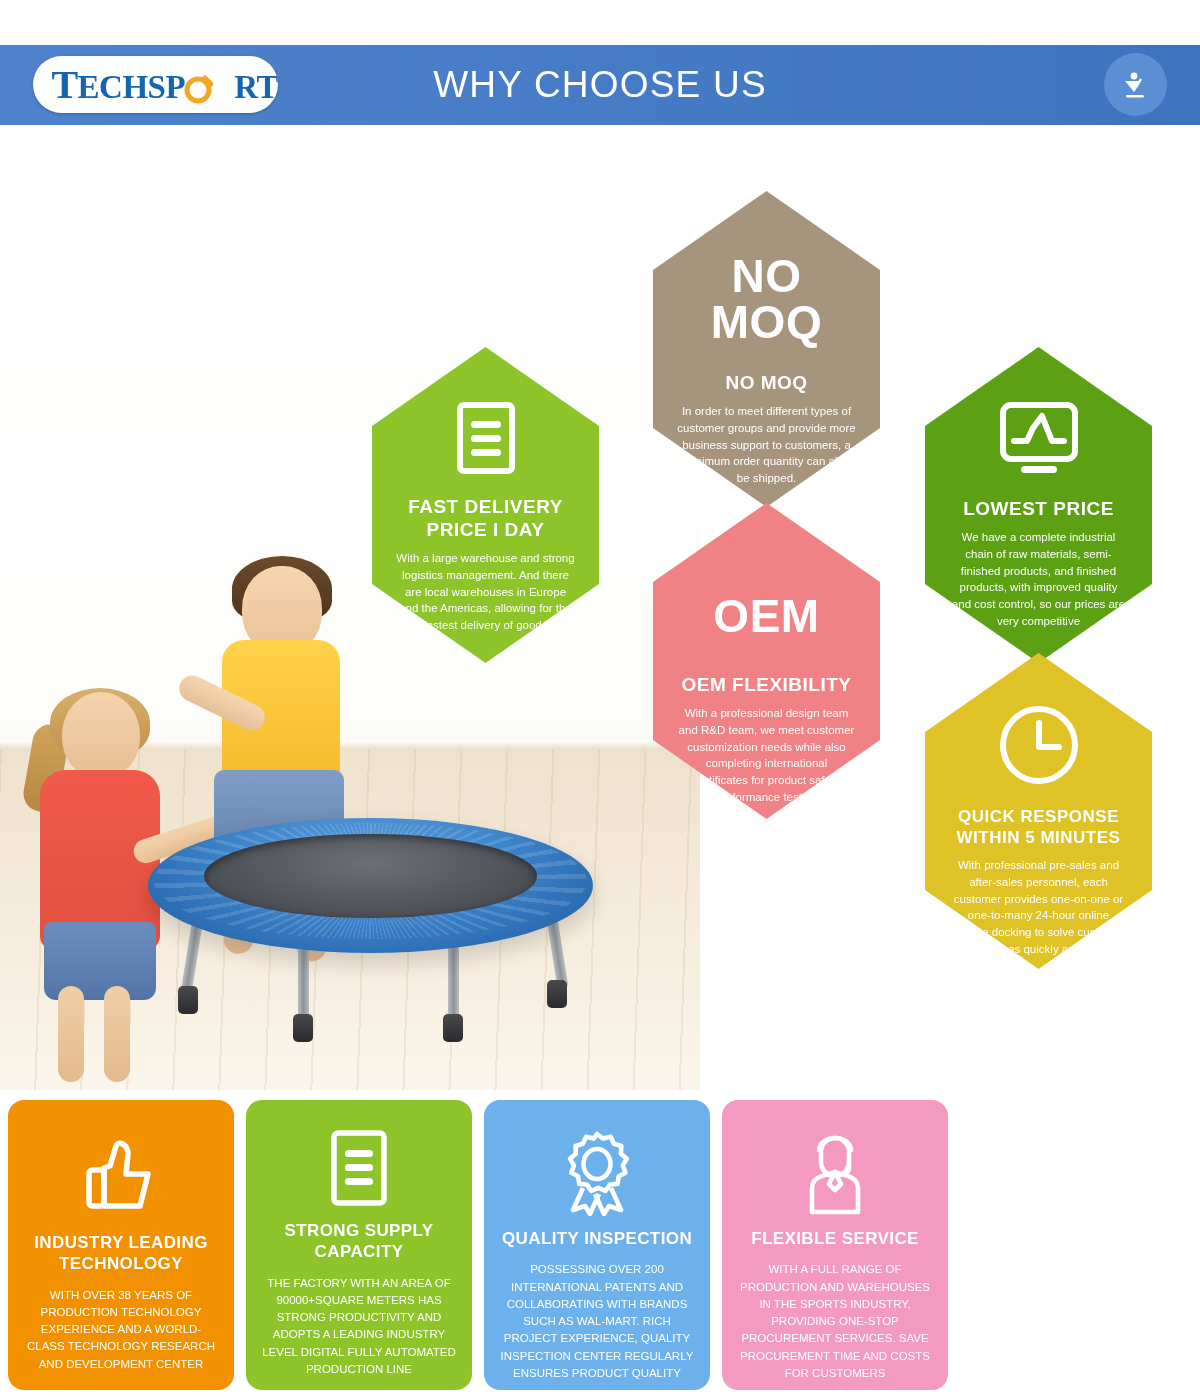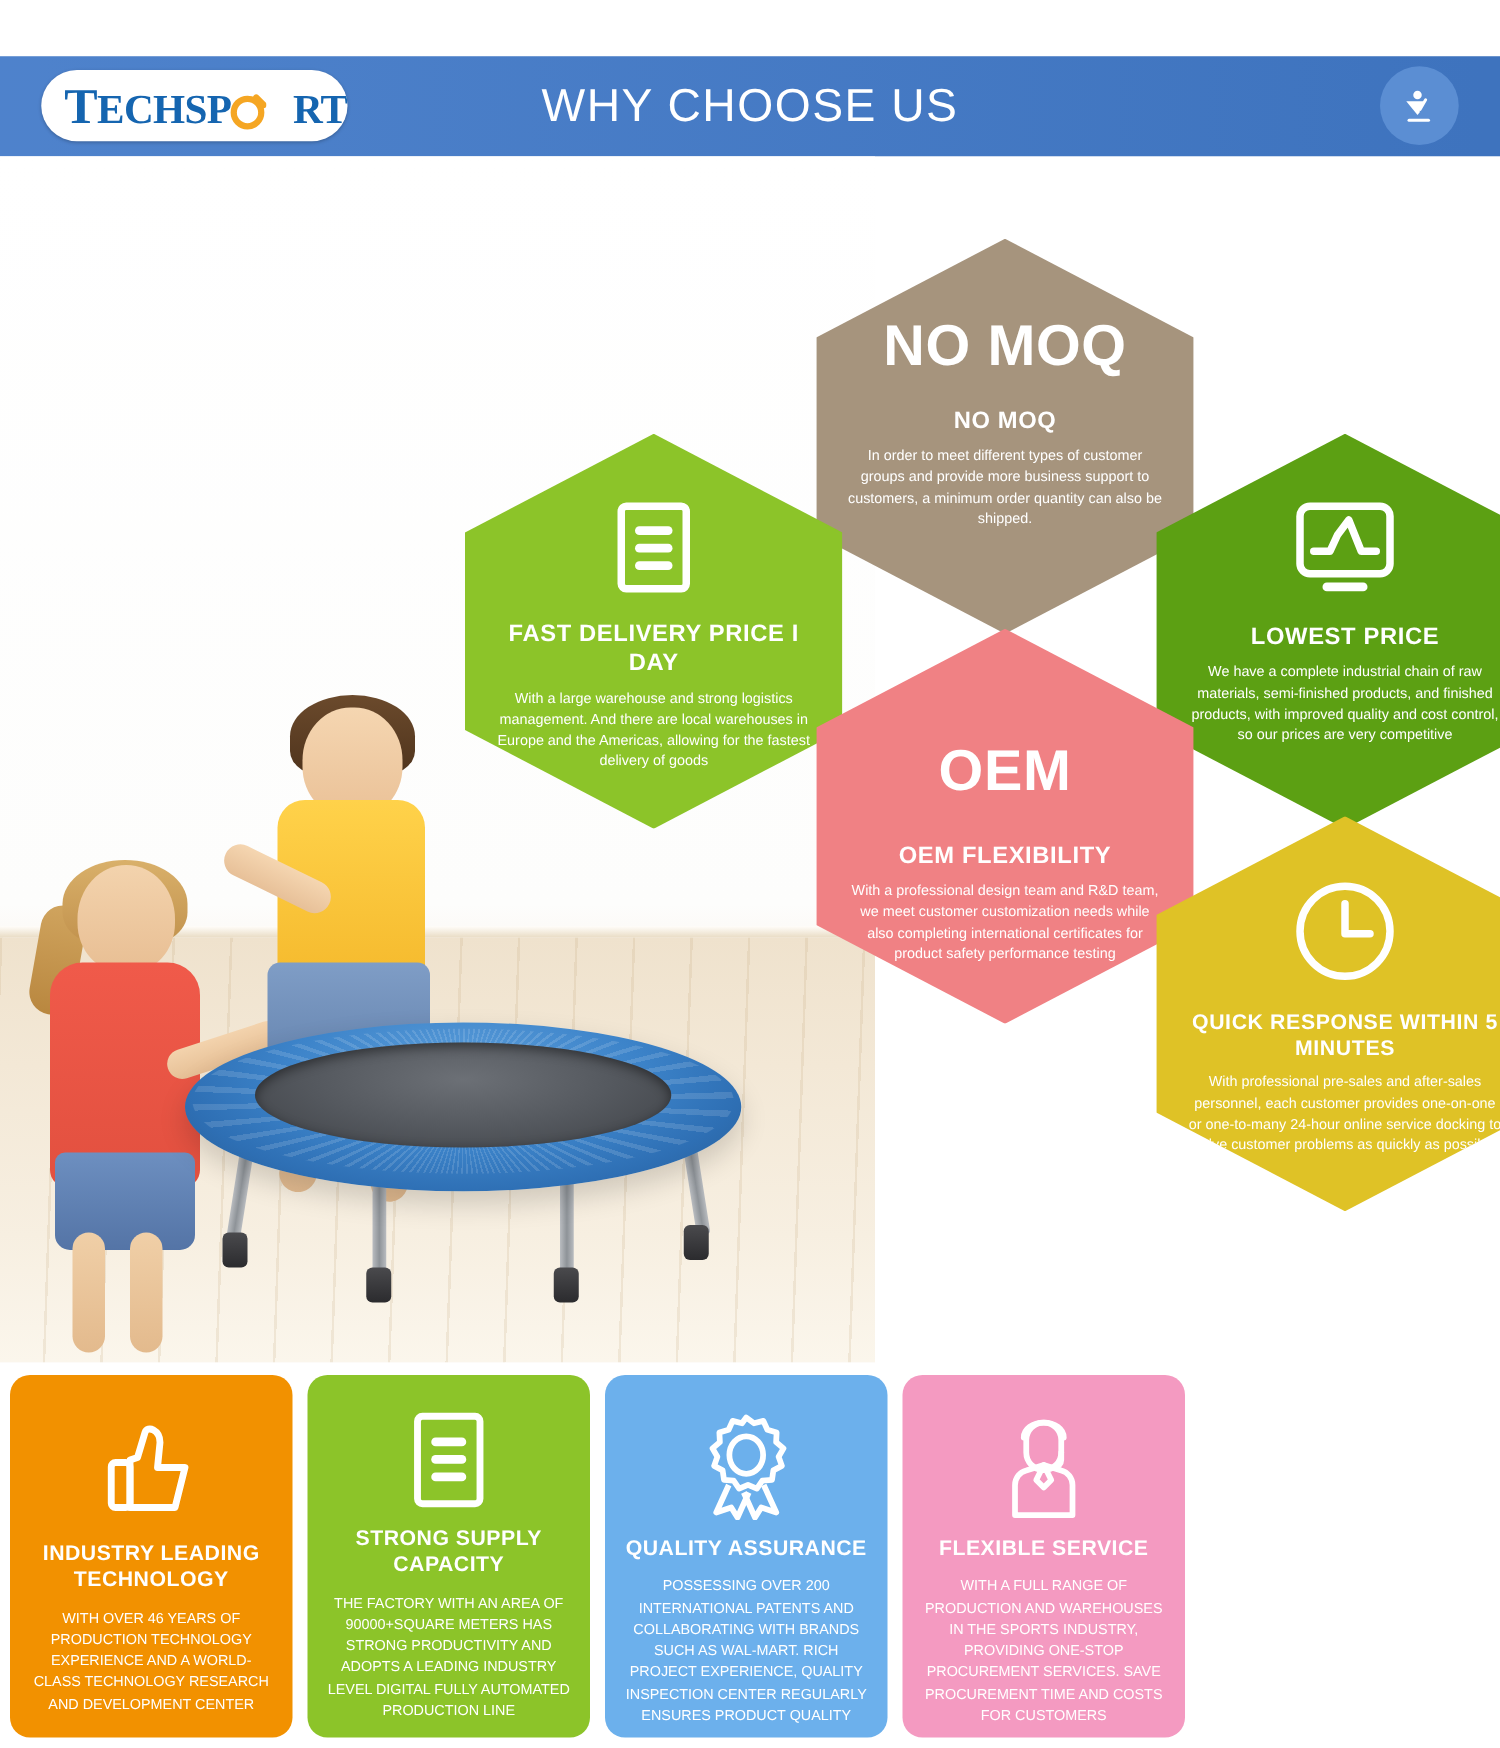--- a/index.html
+++ b/index.html
@@ -156,21 +156,21 @@
     background: linear-gradient(180deg,#6b4a2c,#4e331c);
   }
   .boy-legL{ left:228px; bottom:136px; width:30px; height:96px; border-radius:15px; background: linear-gradient(180deg,#f2d2ac,#e3bb90); transform: rotate(8deg); }
   .boy-legR{ left:290px; bottom:128px; width:30px; height:104px; border-radius:15px; background: linear-gradient(180deg,#f2d2ac,#e3bb90); transform: rotate(-10deg); }
   .boy-armL{ left:176px; bottom:374px; width:92px; height:26px; border-radius:13px; background: linear-gradient(180deg,#f5d6b1,#e7c098); transform: rotate(26deg); }
 
   
   .hexwrap { position: absolute; left: 0; top: 125px; width: 1200px; height: 965px; }
   .hex {
     position: absolute;
-    width: 302px; height: 316px;
+    width: 227px; height: 316px;
     clip-path: polygon(50% 0%, 100% 25%, 100% 75%, 50% 100%, 0% 75%, 0% 25%);
     color:#fff;
     text-align: center;
     padding: 0 26px;
   }
   .hex-inner{
     position:absolute; left:0; top:0; width:100%; height:100%;
     display:flex; flex-direction:column; align-items:center; justify-content:flex-start;
     padding: 0 24px;
   }
@@ -351,21 +351,21 @@
   <div class="cards">
 
     <div class="card c-orange">
       <div class="card-icon">
         <svg width="78" height="84" viewBox="0 0 78 84">
           <path d="M22 36 L22 74 L58 74 L66 42 L44 42 L46 22 C46 12 36 8 34 14 L28 34 Z" fill="none" stroke="#fff" stroke-width="5.5" stroke-linejoin="round"></path>
           <rect x="7" y="38" width="15" height="36" rx="3.5" fill="none" stroke="#fff" stroke-width="5.5"></rect>
         </svg>
       </div>
       <div class="card-title">INDUSTRY LEADING TECHNOLOGY</div>
-      <div class="card-body">WITH OVER 46 YEARS OF PRODUCTION TECHNOLOGY EXPERIENCE AND A WORLD-CLASS TECHNOLOGY RESEARCH AND DEVELOPMENT CENTER</div>
+      <div class="card-body">WITH OVER 38 YEARS OF PRODUCTION TECHNOLOGY EXPERIENCE AND A WORLD-CLASS TECHNOLOGY RESEARCH AND DEVELOPMENT CENTER</div>
     </div>
 
     <div class="card c-green">
       <div class="card-icon">
         <svg width="62" height="80" viewBox="0 0 62 80">
           <rect x="6" y="5" width="50" height="70" rx="4" fill="none" stroke="#fff" stroke-width="5.5"></rect>
           <rect x="17" y="22" width="28" height="7" rx="3.5" fill="#fff"></rect>
           <rect x="17" y="36" width="28" height="7" rx="3.5" fill="#fff"></rect>
           <rect x="17" y="50" width="28" height="7" rx="3.5" fill="#fff"></rect>
         </svg>
@@ -378,21 +378,21 @@
       <div class="card-icon">
         <svg width="80" height="88" viewBox="0 0 80 88">
           <g fill="none" stroke="#fff" stroke-width="4.6" stroke-linejoin="round">
             <path d="M40 6 l6.2 4.6 7.5-1.9 3.2 7.1 7.4 2.2 -0.4 7.7 5.9 5 -3.9 6.7 2.6 7.3 -6.8 3.6 -1.1 7.6 -7.7 0.6 -4.4 6.4 -7.1-3 -7.1 3 -4.4-6.4 -7.7-0.6 -1.1-7.6 -6.8-3.6 2.6-7.3 -3.9-6.7 5.9-5 -0.4-7.7 7.4-2.2 3.2-7.1 7.5 1.9z"></path>
             <ellipse cx="40" cy="36" rx="13.5" ry="15"></ellipse>
             <path d="M26 60 L16 82 L28 78 L33 86 L42 66"></path>
             <path d="M54 60 L64 82 L52 78 L47 86 L38 66"></path>
           </g>
         </svg>
       </div>
-      <div class="card-title">QUALITY ASSURANCE</div>
+      <div class="card-title">QUALITY INSPECTION</div>
       <div class="card-body">POSSESSING OVER 200 INTERNATIONAL PATENTS AND COLLABORATING WITH BRANDS SUCH AS WAL-MART. RICH PROJECT EXPERIENCE, QUALITY INSPECTION CENTER REGULARLY ENSURES PRODUCT QUALITY</div>
     </div>
 
     <div class="card c-pink">
       <div class="card-icon">
         <svg width="80" height="88" viewBox="0 0 80 88">
           <g fill="none" stroke="#fff" stroke-width="4.6" stroke-linejoin="round" stroke-linecap="round">
             <path d="M26 24 a14 14 0 0 1 28 0 v10 a14 14 0 0 1 -28 0 z"></path>
             <path d="M24 22 a16 12 0 0 1 32 0"></path>
             <path d="M54 34 v6 a6 6 0 0 1 -6 6 h-4"></path>

